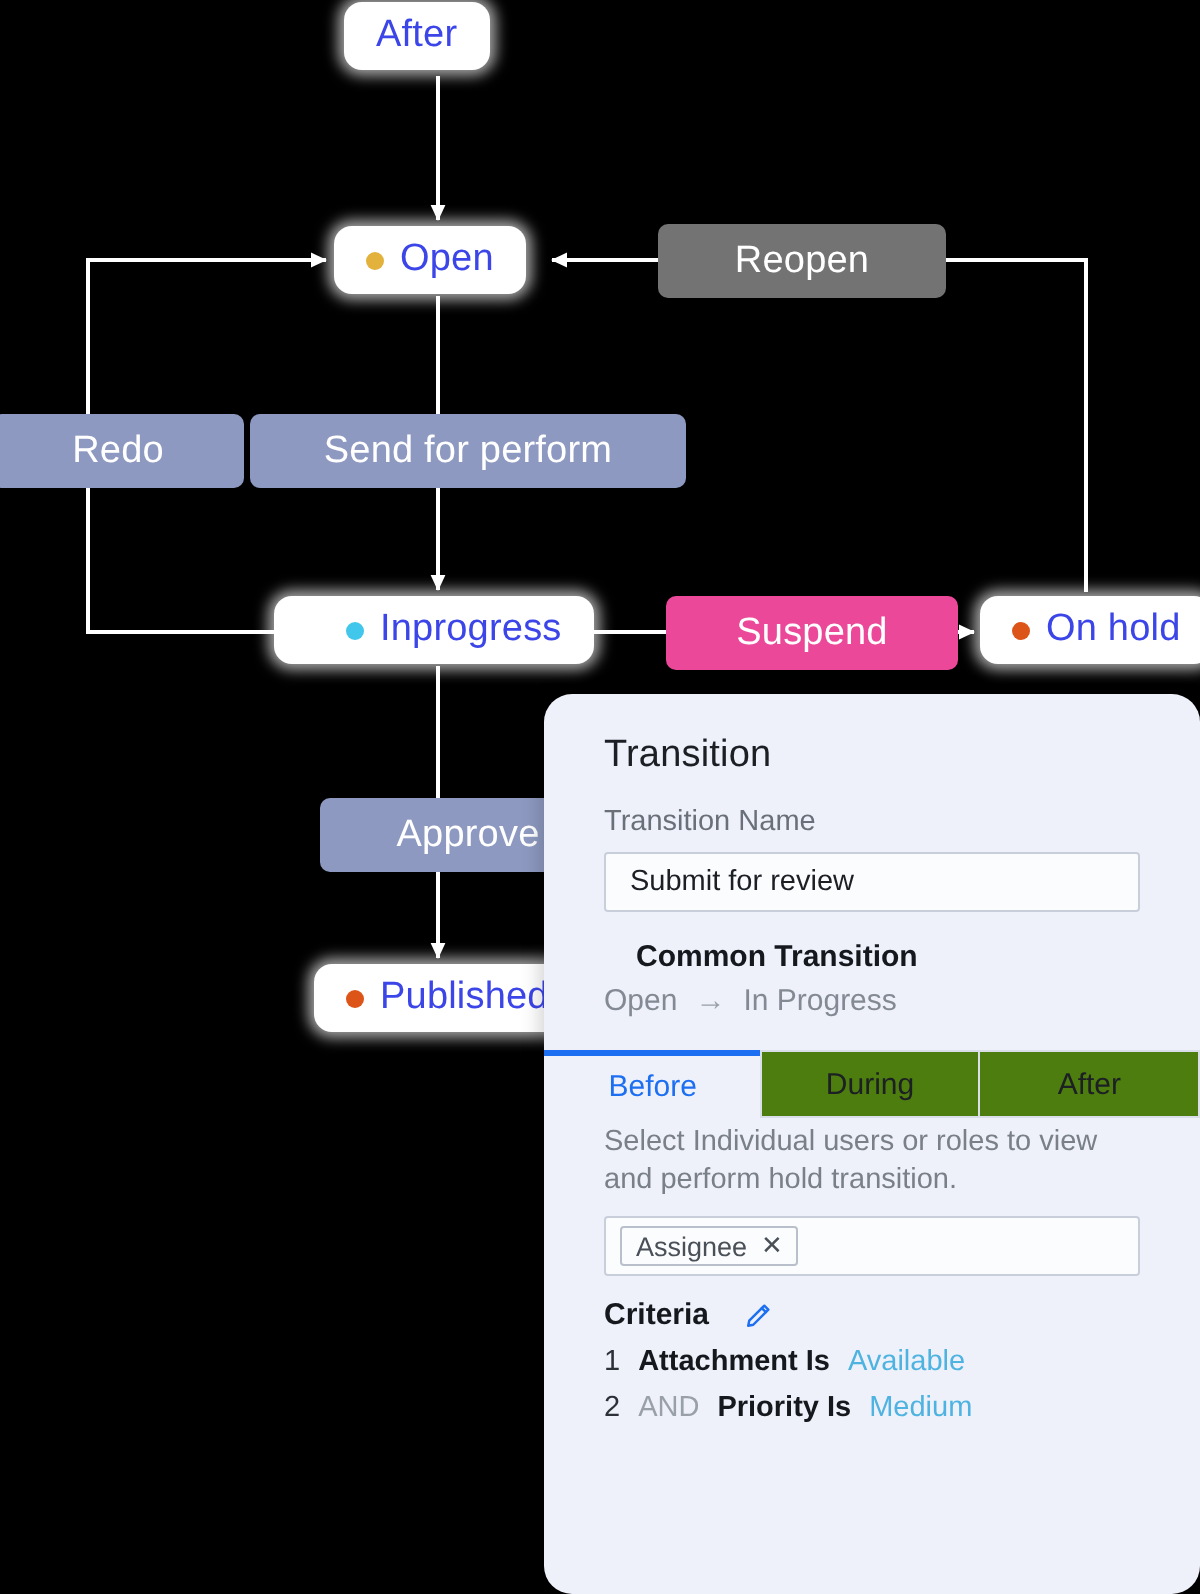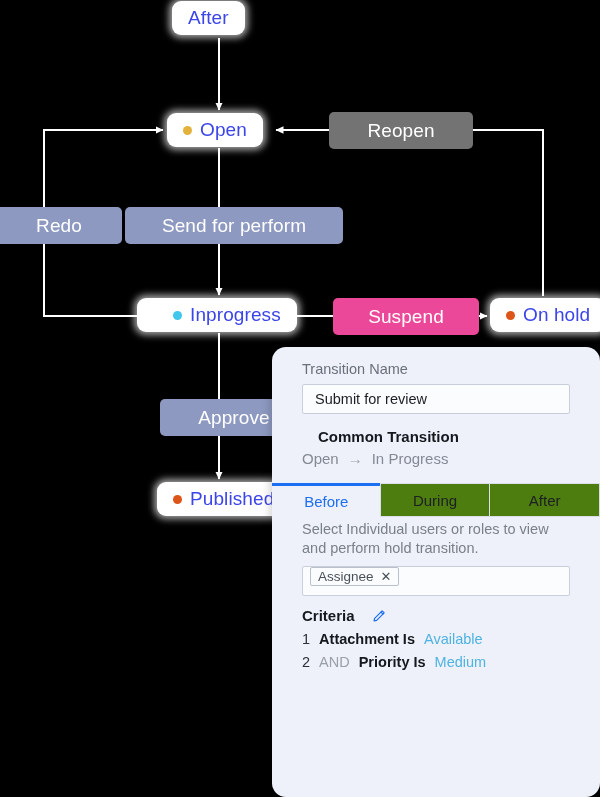--- a/index.html
+++ b/index.html
@@ -160,21 +160,21 @@
     line-height: 1.32;
     margin-top: 3px;
   }
   .chip-box {
     margin-top: 8px;
     height: 30px;
     background: #fbfcfe;
     border: 1px solid #c9cfda;
     border-radius: 2px;
     display: flex;
-    align-items: flex-start;
+    align-items: center;
     padding: 0 7px;
     box-sizing: border-box;
   }
   .chip {
     display: flex;
     align-items: center;
     gap: 7px;
     border: 1px solid #b9c0cc;
     border-radius: 2px;
     padding: 1px 7px;
@@ -269,20 +269,21 @@
       </div>
       <div class="state-node" style="left: 157px; top: 482px;">
         <span class="dot" style="background: rgb(221, 84, 24);"></span>
         <span>Published</span>
       </div>
     </div>
 
   <div id="panel">
 
     <div class="panel-pad">
+      <div class="panel-title">Transition</div>
 
       <div class="field-label">Transition Name</div>
 
       <div class="text-input" title="Transition Name">Submit for review</div>
 
       <div class="section-strong">Common Transition</div>
 
       <div class="common-trans-row">
         <span>Open</span>
         <span class="arrow-glyph">→</span>

